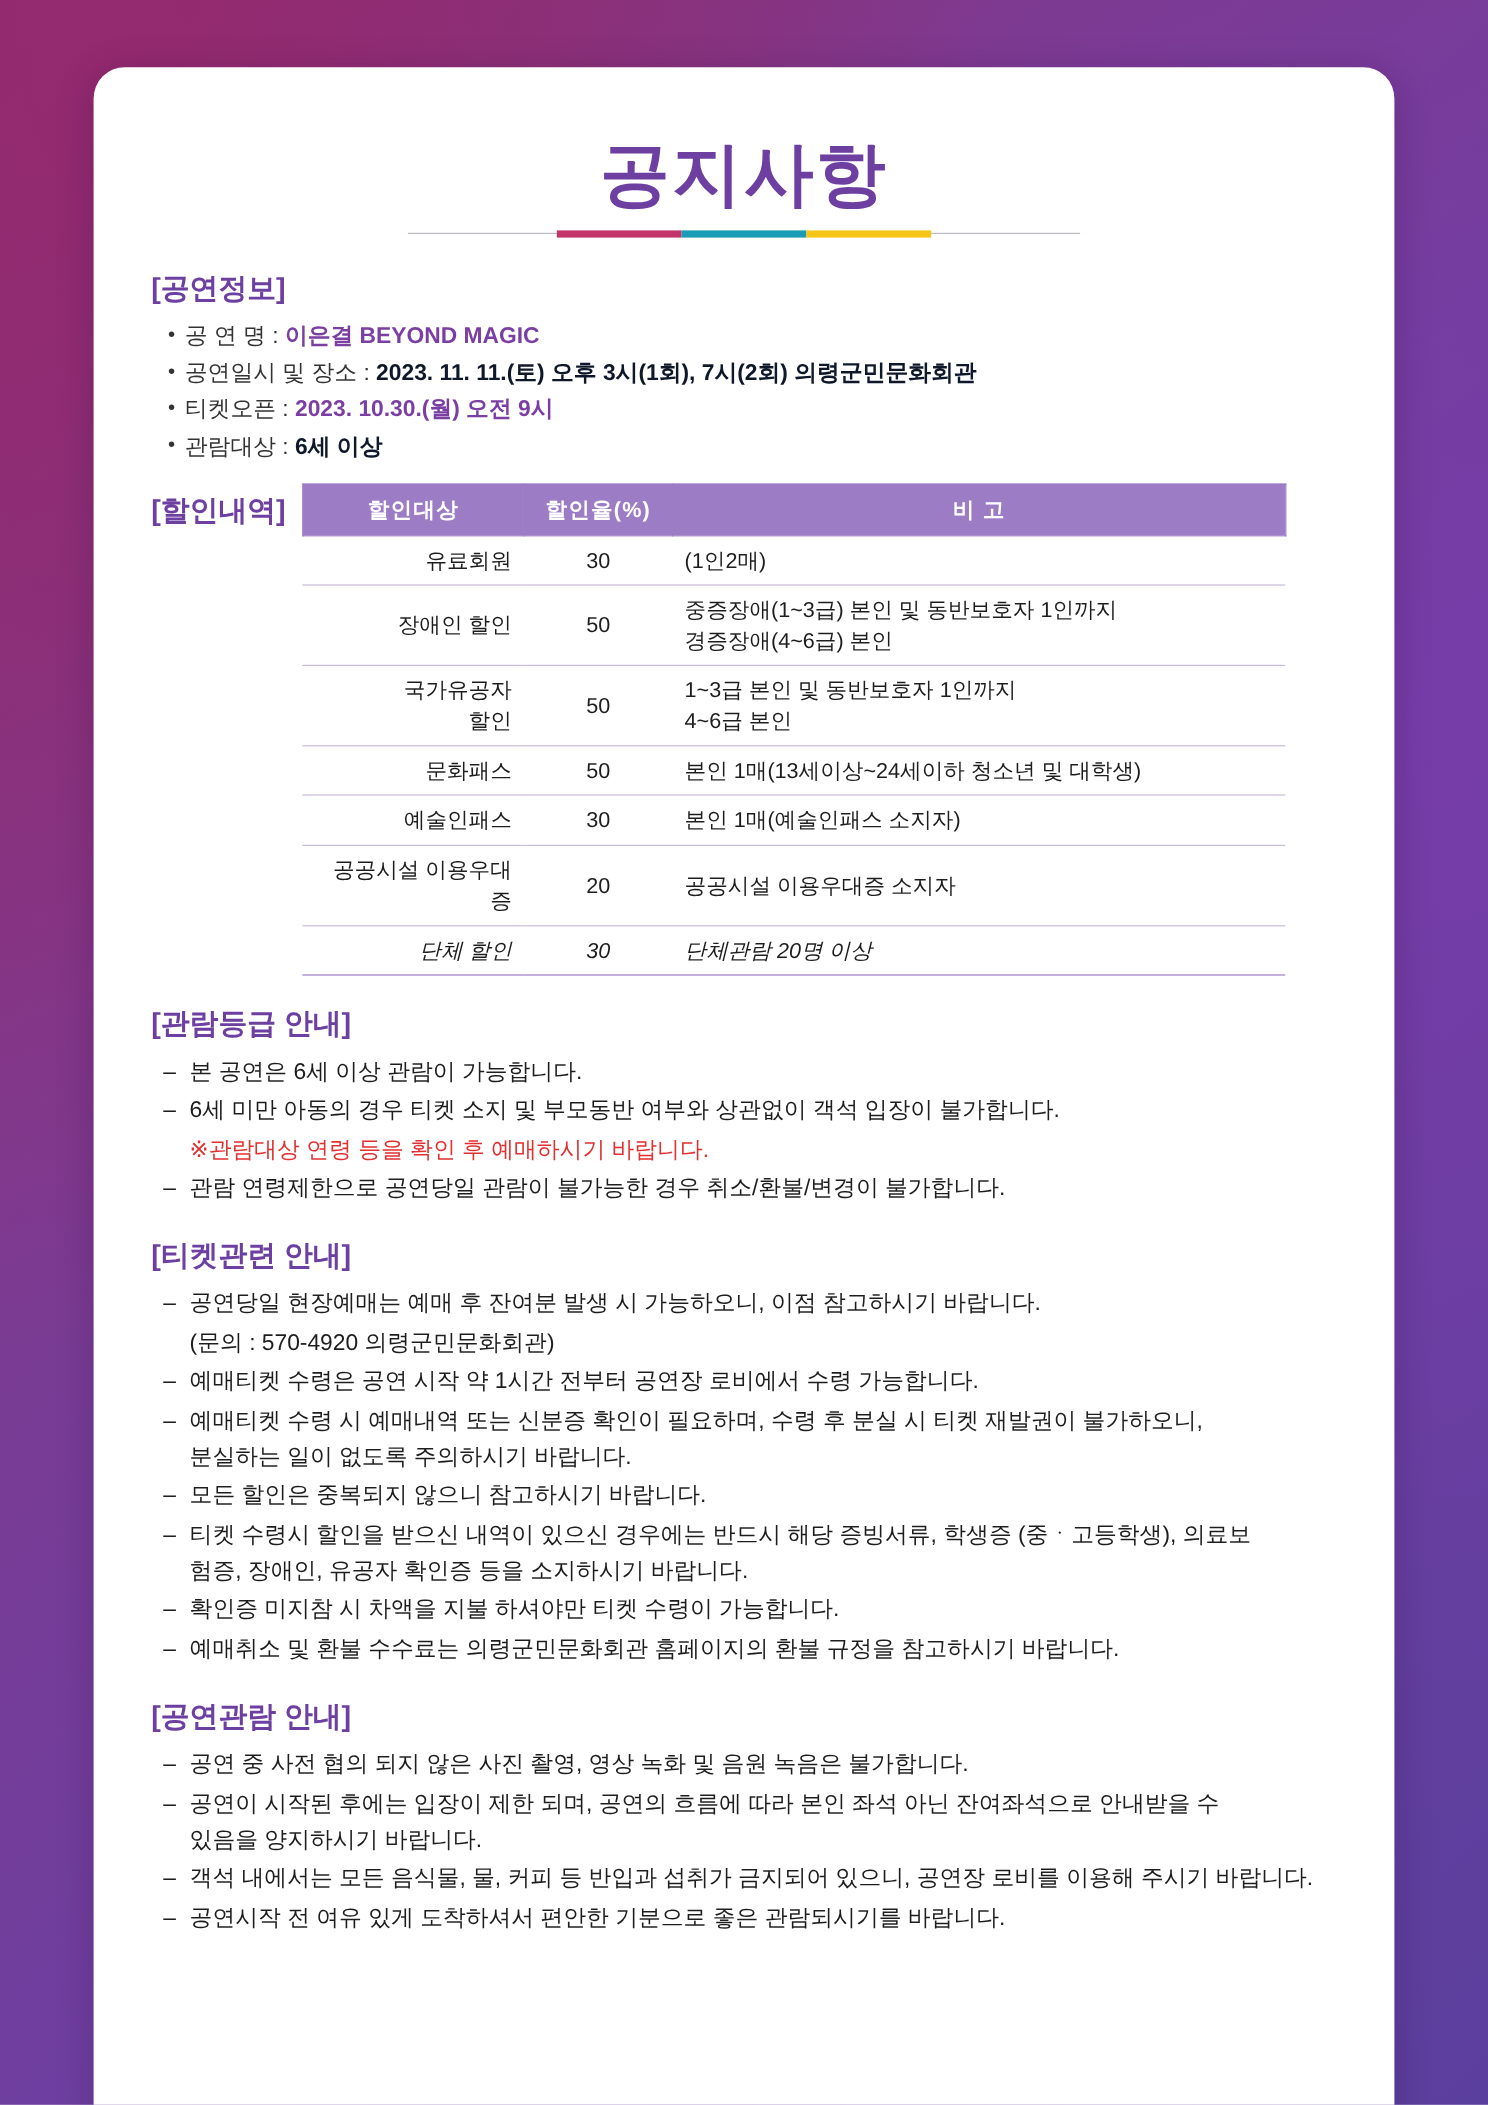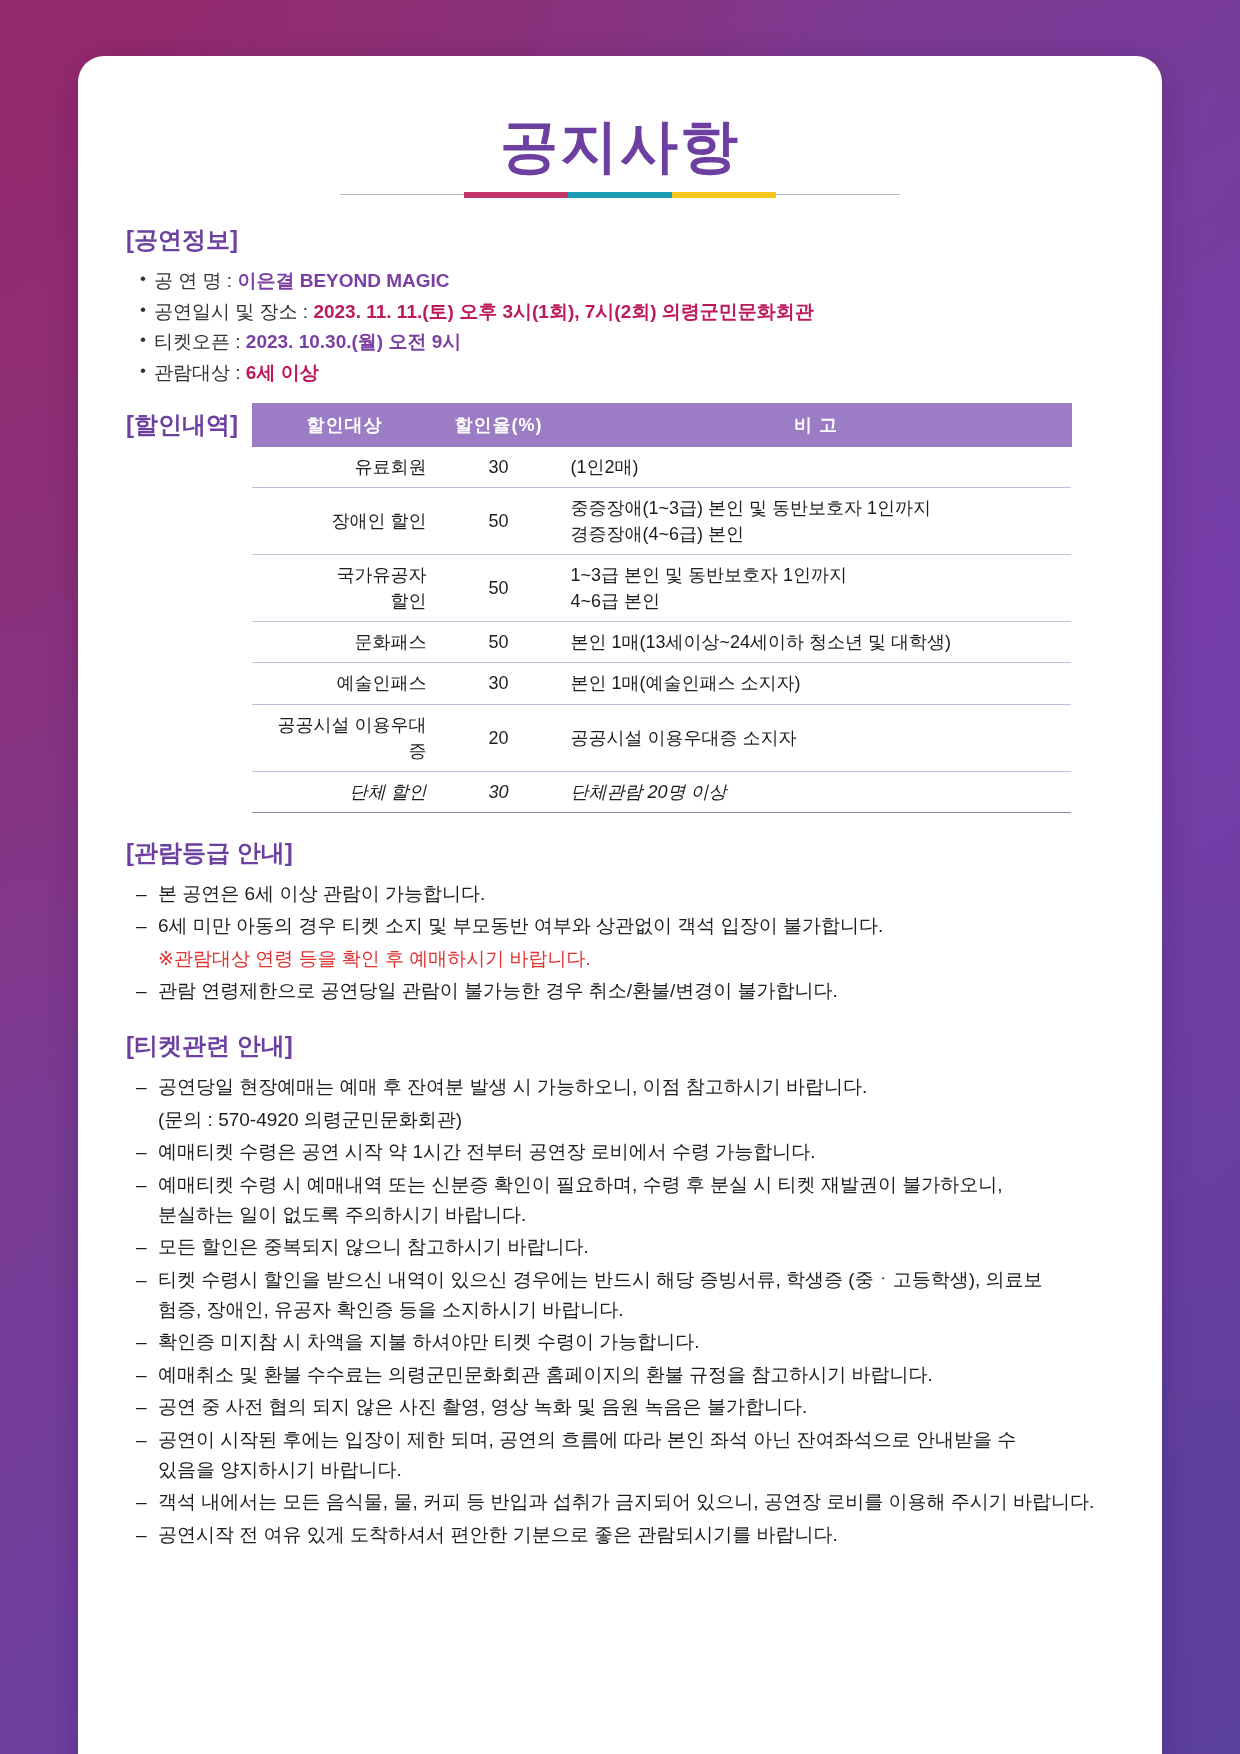--- a/index.html
+++ b/index.html
@@ -91,21 +91,21 @@
   }
   .info-list li::before {
     content: "•";
     position: absolute;
     left: 0;
     top: -1px;
     color: #333;
     font-size: 17px;
   }
   .info-label { color: #333; }
-  .info-val { font-weight: bold; color: #be185d; }
+  .info-val { font-weight: bold; color: #0f172a; }
   .info-val.accent { color: #7b3fa3; }
 
   
   .disc-wrap {
     display: flex;
     align-items: flex-start;
     margin-top: 14px;
   }
   .disc-wrap .sec-head {
     margin: 6px 14px 0 4px;
@@ -273,20 +273,21 @@
     <li>예매티켓 수령은 공연 시작 약 1시간 전부터 공연장 로비에서 수령 가능합니다.</li>
     <li style="white-space:pre-line">예매티켓 수령 시 예매내역 또는 신분증 확인이 필요하며, 수령 후 분실 시 티켓 재발권이 불가하오니,
 분실하는 일이 없도록 주의하시기 바랍니다.</li>
     <li>모든 할인은 중복되지 않으니 참고하시기 바랍니다.</li>
     <li style="white-space:pre-line">티켓 수령시 할인을 받으신 내역이 있으신 경우에는 반드시 해당 증빙서류, 학생증 (중ㆍ고등학생), 의료보
 험증, 장애인, 유공자 확인증 등을 소지하시기 바랍니다.</li>
     <li>확인증 미지참 시 차액을 지불 하셔야만 티켓 수령이 가능합니다.</li>
     <li>예매취소 및 환불 수수료는 의령군민문화회관 홈페이지의 환불 규정을 참고하시기 바랍니다.</li>
   </ul>
 
+  <div class="sec-head">[공연관람 안내]</div>
   <ul class="dash-list">
     <li>공연 중 사전 협의 되지 않은 사진 촬영, 영상 녹화 및 음원 녹음은 불가합니다.</li>
     <li style="white-space:pre-line">공연이 시작된 후에는 입장이 제한 되며, 공연의 흐름에 따라 본인 좌석 아닌 잔여좌석으로 안내받을 수
 있음을 양지하시기 바랍니다.</li>
     <li>객석 내에서는 모든 음식물, 물, 커피 등 반입과 섭취가 금지되어 있으니, 공연장 로비를 이용해 주시기 바랍니다.</li>
     <li>공연시작 전 여유 있게 도착하셔서 편안한 기분으로 좋은 관람되시기를 바랍니다.</li>
   </ul>
 
 </div>
 

